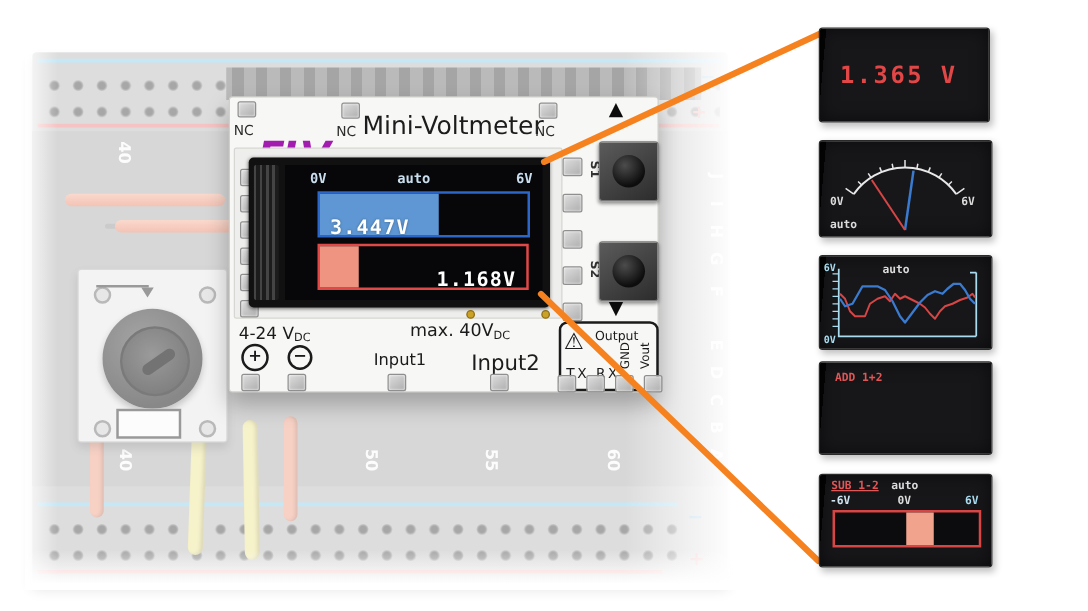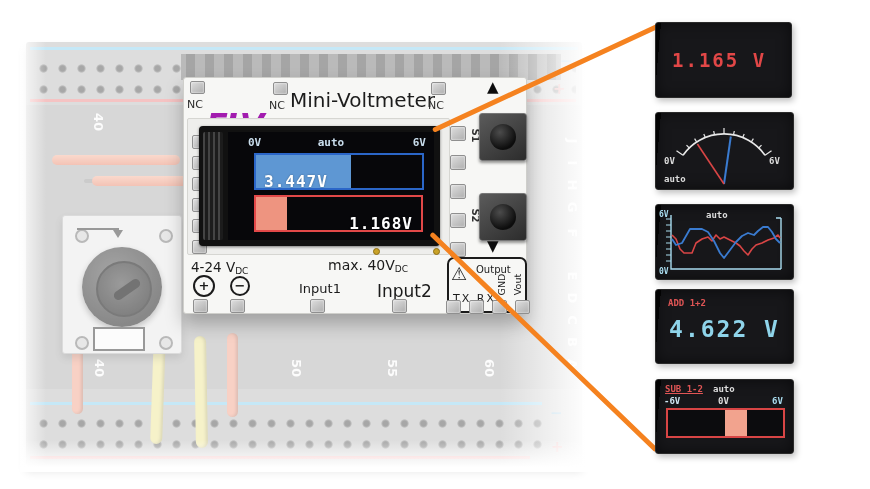--- a/index.html
+++ b/index.html
@@ -256,21 +256,21 @@
     <div class="pad" style="left:262px;top:222px;width:13px;height:12px;"></div>
     <div class="pad" style="left:285px;top:222px;width:13px;height:12px;"></div>
     <div class="pad" style="left:308px;top:222px;width:13px;height:12px;"></div>
     <div class="pad" style="left:331px;top:222px;width:13px;height:12px;"></div>
   </div>
 
   <div class="zoomline" style="left:433px;top:128px;width:249px;transform:rotate(-24.9deg);"></div>
   <div class="zoomline" style="left:431px;top:231px;width:313px;transform:rotate(43.9deg);"></div>
 
   <div class="panel p-digits" style="top:22px;height:76px;">
-    <div id="p1-line2">1.165 V</div>
+    <div id="p1-line2">1.365 V</div>
   </div>
 
   <div class="panel" style="top:112px;height:76px;">
     <svg width="137" height="76" viewBox="0 0 137 76">
       <path d="M27 42.3 A50 50 0 0 1 109 42.3" fill="none" stroke="#e8e8e8" stroke-width="1.6"></path>
       <g id="gauge-ticks" stroke="#e8e8e8" stroke-width="1.2">
           <line x1="27.0" y1="42.3" x2="20.5" y2="37.7"></line>
           <line x1="33.3" y1="35.0" x2="30.5" y2="32.2"></line>
           <line x1="40.8" y1="29.1" x2="38.6" y2="25.7"></line>
           <line x1="49.3" y1="24.6" x2="47.8" y2="20.9"></line>
@@ -297,21 +297,20 @@
       <polyline fill="none" stroke-width="1.6" stroke-linejoin="round" stroke="#d84545" points="16,30 20,34 24,44 28,48 36,48 40,38 46,34 52,32 56,36 60,30 64,34 68,32 74,35 80,38 84,41 88,46 92,50 96,44 100,40 106,38 112,35 118,33 122,30 124,33"></polyline>
       <polyline fill="none" stroke-width="1.8" stroke-linejoin="round" stroke="#3a7bd0" points="16,34 20,40 26,38 34,24 46,24 52,27 58,36 64,48 68,53 74,45 80,37 86,31 92,28 98,30 102,26 107,22 112,22 116,27 120,34 124,38"></polyline>
       <text x="3" y="12" font-size="8" font-weight="bold" font-family="DejaVu Sans Mono, monospace" fill="#a9dcef">6V</text>
       <text x="3" y="69" font-size="8" font-weight="bold" font-family="DejaVu Sans Mono, monospace" fill="#a9dcef">0V</text>
       <text x="50" y="13" font-size="9" font-weight="bold" font-family="DejaVu Sans Mono, monospace" fill="#dcdcdc">auto</text>
     </svg>
   </div>
 
   <div class="panel" style="top:289px;height:73px;">
     <div id="p4-label">ADD 1+2</div>
-    <div id="p4-value">4.622 V</div>
   </div>
 
   <div class="panel" style="top:379px;height:73px;">
     <span class="p5-small" style="left:9px;top:4px;color:#e05555;text-decoration:underline;">SUB 1-2</span>
     <span class="p5-small" style="left:57px;top:4px;color:#dcdcdc;">auto</span>
     <span class="p5-small" style="left:8px;top:16px;color:#cfe6f2;">-6V</span>
     <span class="p5-small" style="left:62px;top:16px;color:#dcdcdc;">0V</span>
     <span class="p5-small" style="left:116px;top:16px;color:#a9dcef;">6V</span>
     <div id="p5-bar">
       <div id="p5-fill" style="left: 49.5%; width: 19%;"></div>

